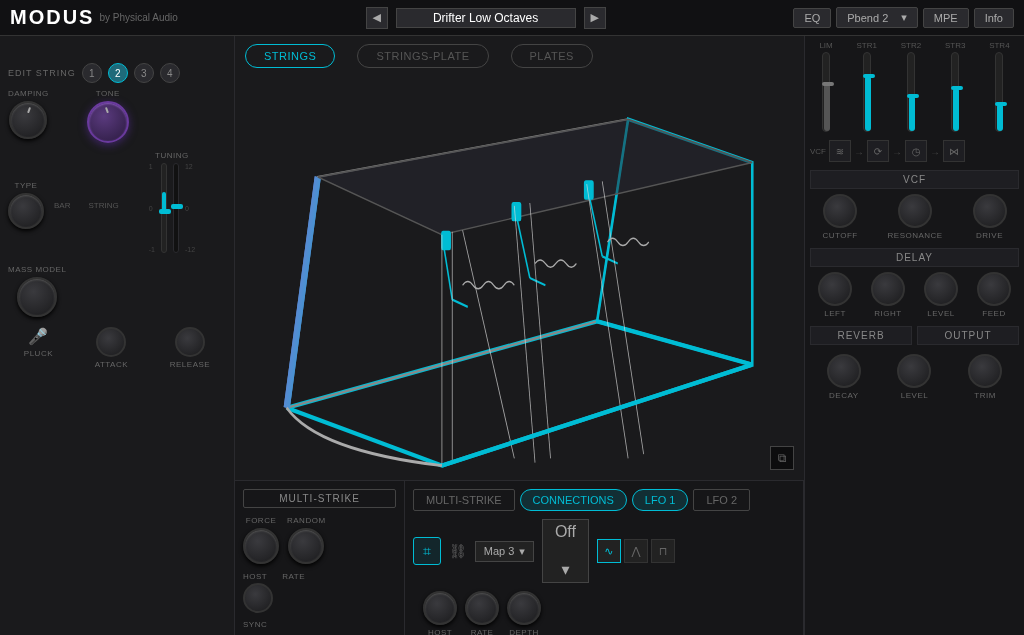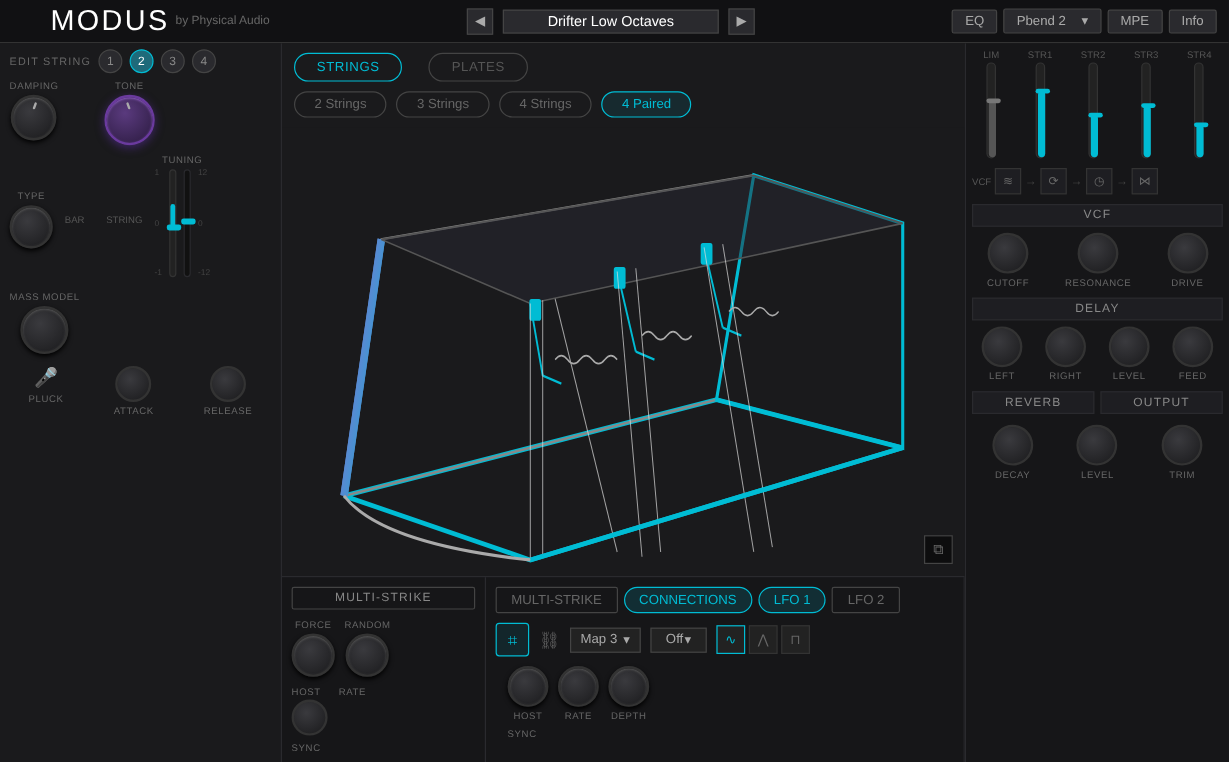--- a/index.html
+++ b/index.html
@@ -29,25 +29,24 @@
       justify-content: space-between;
       padding: 0 10px;
       border-bottom: 1px solid #333;
     }
     .logo {
       display: flex;
       align-items: center;
       gap: 5px;
     }
     .logo-modus {
-      font-size: 24px;
-      font-weight: 400;
+      font-size: 20px;
+      font-weight: 700;
       color: #fff;
       letter-spacing: 2px;
-      margin-left: 32px;
     }
     .logo-sub {
       font-size: 10px;
       color: #666;
     }
     .top-nav {
       display: flex;
       align-items: center;
       gap: 8px;
     }
@@ -107,20 +106,21 @@
       display: flex;
       flex-direction: column;
       padding: 5px 8px;
     }
 
     .edit-string-row {
       display: flex;
       align-items: center;
       gap: 6px;
       margin-bottom: 6px;
+      margin-top: 22px;
     }
     .edit-string-label {
       font-size: 9px;
       color: #666;
       letter-spacing: 1px;
     }
     .string-btn {
       width: 20px;
       height: 20px;
       border-radius: 50%;
@@ -449,25 +449,26 @@
       display: flex;
       align-items: center;
       gap: 5px;
       cursor: pointer;
     }
     .off-select {
       background: #222;
       border: 1px solid #444;
       color: #aaa;
       padding: 3px 12px;
-      font-size: 11px;
-      display: flex;
-      align-items: center;
-      gap: 1px;
-      cursor: pointer;
+      font-size: 16px;
+      display: flex;
+      align-items: center;
+      gap: 19px;
+      cursor: pointer;
+      flex-direction: column;
     }
     .wave-btns {
       display: flex;
       gap: 3px;
     }
     .wave-btn {
       width: 24px;
       height: 24px;
       border: 1px solid #333;
       background: #222;
@@ -663,21 +664,21 @@
 
       <div class="type-row">
         <div class="knob-group">
           <span class="knob-label">TYPE</span>
           <div class="knob knob-dark" style="width:36px;height:36px"></div>
         </div>
         <div class="type-labels">
           <span>BAR</span>
           <span>STRING</span>
         </div>
-        <div class="knob-group" style="margin-left:0">
+        <div class="knob-group" style="margin-left:20px">
           <span class="knob-label">TUNING</span>
           <div class="tuning-area">
             <div class="slider-container">
               <div class="slider-ticks">
                 <span>1</span>
                 <span>0</span>
                 <span>-1</span>
               </div>
               <div class="slider-track">
                 <div class="slider-fill" style="height:20px;bottom:40px;"></div>
@@ -717,29 +718,24 @@
         <div class="knob-group">
           <div class="knob knob-small"></div>
           <span class="knob-label">RELEASE</span>
         </div>
       </div>
     </div>
 
     <div class="middle-panel">
       <div class="model-tabs">
         <button class="model-tab active">STRINGS</button>
+        <button class="model-tab inactive">STRINGS-PLATE</button>
         <button class="model-tab inactive">PLATES</button>
       </div>
 
-      <div class="string-count-row">
-        <button class="count-btn">2 Strings</button>
-        <button class="count-btn">3 Strings</button>
-        <button class="count-btn">4 Strings</button>
-        <button class="count-btn active">4 Paired</button>
-      </div>
 
       <div class="viz-area">
         <svg class="viz-svg" viewBox="0 0 550 280" preserveAspectRatio="none">
 
           <rect width="550" height="280" fill="#1a1a1c"></rect>
 
           <path d="M 50 230 L 200 270 L 500 200 L 350 170 Z" fill="none" stroke="#00bcd4" stroke-width="3"></path>
 
           <path d="M 50 230 L 80 70 L 380 30 L 350 170 Z" fill="none" stroke="#888" stroke-width="1.5"></path>
 

